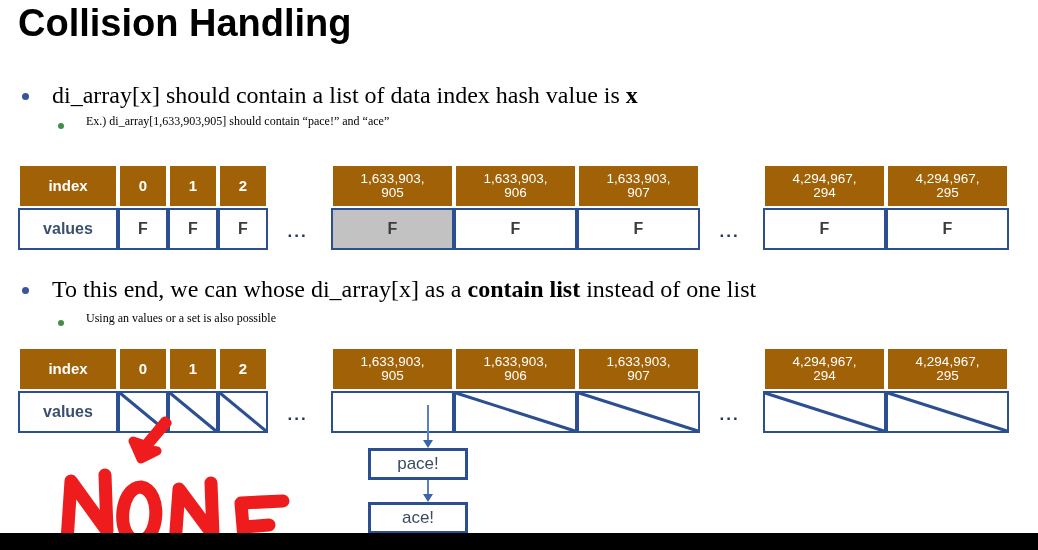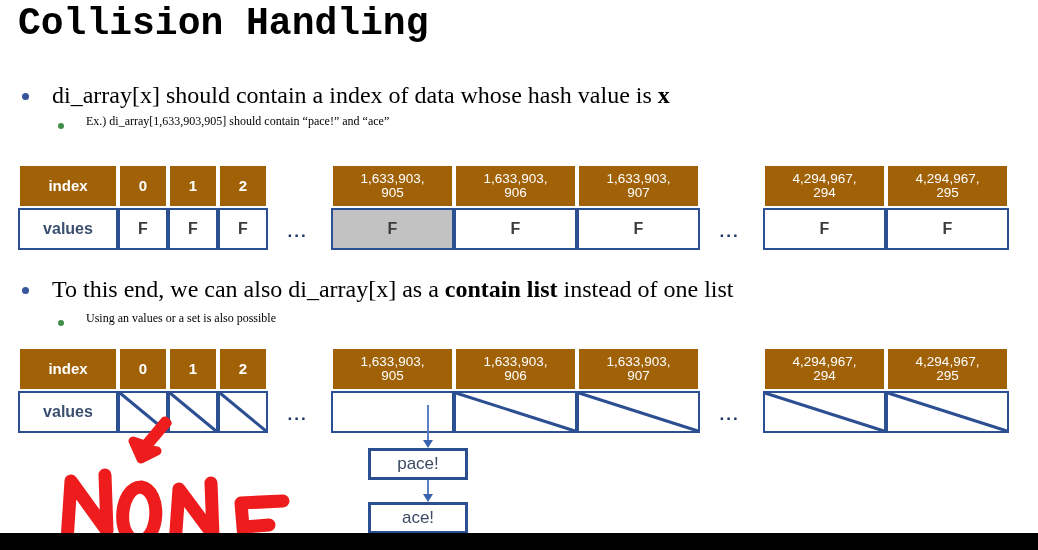--- a/index.html
+++ b/index.html
@@ -13,21 +13,21 @@
     position: relative;
     overflow: hidden;
     font-family: "Liberation Serif", serif;
   }
 
   
   .slide-title {
     position: absolute;
     left: 18px;
     top: 2px;
-    font-family: Liberation Mono, monospace;
+    font-family: Liberation Sans, sans-serif;
     font-weight: bold;
     font-size: 38px;
     color: #000000;
     letter-spacing: 0px;
     white-space: nowrap;
   }
 
   
   .bullet-l1 {
     position: absolute;
@@ -143,21 +143,21 @@
   }
 </style>
 </head>
 <body>
 
 <div class="slide-title">Collision Handling</div>
 
 <div class="bullet-l1" style="left:22px; top:82px;">
   <span class="dot"></span>
   <span class="txt">
-    <span>di_array[x] should contain a index of data whose hash value is </span><b class="b">x</b>
+    <span>di_array[x] should contain a list of data index hash value is </span><b class="b">x</b>
   </span>
 </div>
 
 <div class="bullet-l2" style="left:58px; top:114px;">
   <span class="dot"></span>
   <span class="txt">Ex.) di_array[1,633,903,905] should contain “pace!” and “ace”</span>
 </div>
 
 <div class="tbl-group" id="table-top" style="left:18px; top:164px; width:1020px; height:88px;">
     <div class="cell hdr" style="left: 0px; width: 100px;">index</div>
@@ -178,21 +178,21 @@
     <div class="ellipsis" style="left: 701.5px; top: 58px;">...</div>
     <div class="cell hdr two-line" style="left: 745px; width: 123px;">4,294,967,<br>294</div>
     <div class="cell val" style="left: 745px; width: 123px;">F</div>
     <div class="cell hdr two-line" style="left: 868px; width: 123px;">4,294,967,<br>295</div>
     <div class="cell val" style="left: 868px; width: 123px;">F</div>
   </div>
 
 <div class="bullet-l1" style="left:22px; top:276px;">
   <span class="dot"></span>
   <span class="txt">
-    <span>To this end, we can also di_array[x] as a </span><b class="b">contain list</b><span> instead of one list</span>
+    <span>To this end, we can whose di_array[x] as a </span><b class="b">contain list</b><span> instead of one list</span>
   </span>
 </div>
 
 <div class="bullet-l2" style="left:58px; top:311px;">
   <span class="dot"></span>
   <span class="txt">Using an values or a set is also possible</span>
 </div>
 
 <div class="tbl-group" id="table-bottom" style="left:18px; top:347px; width:1020px; height:90px;">
     <div class="cell hdr" style="left: 0px; width: 100px;">index</div>

